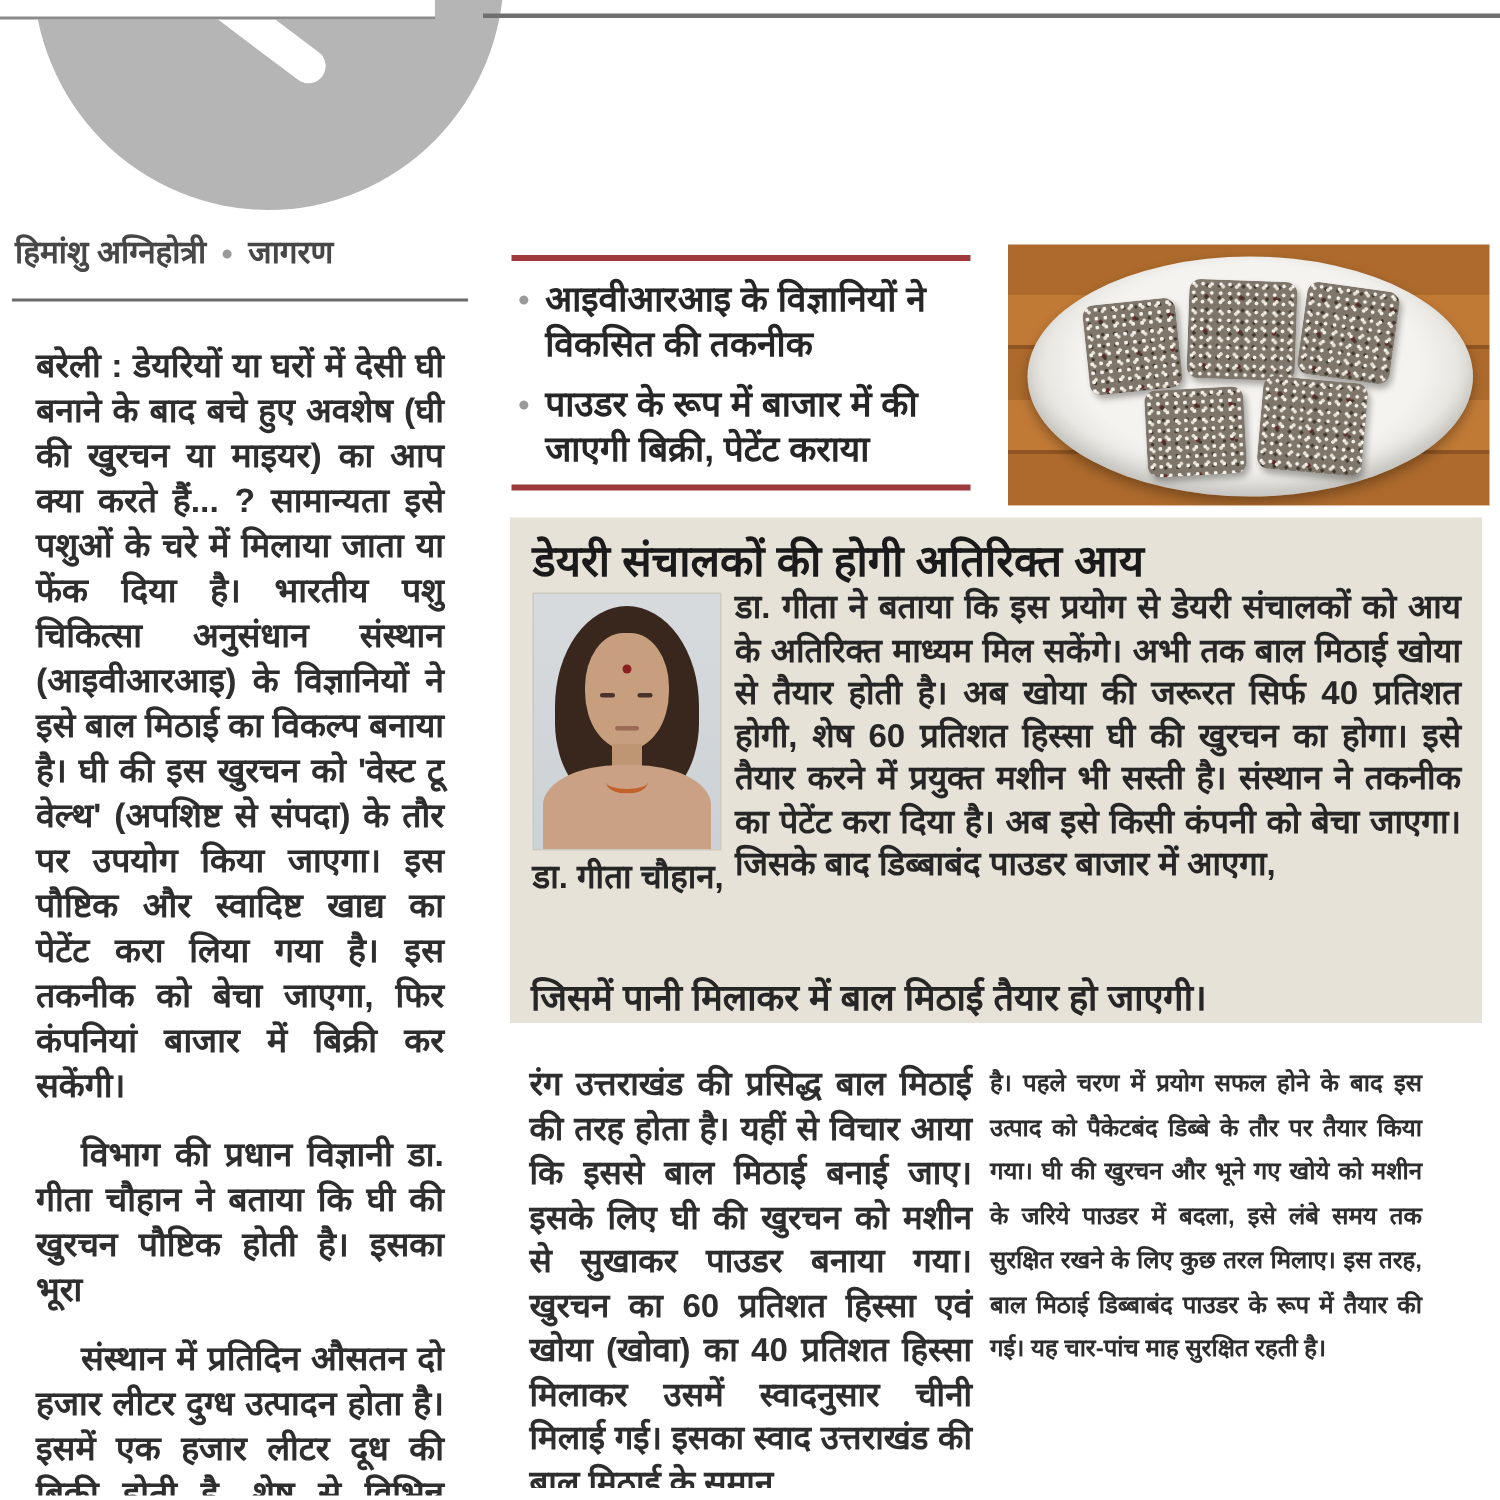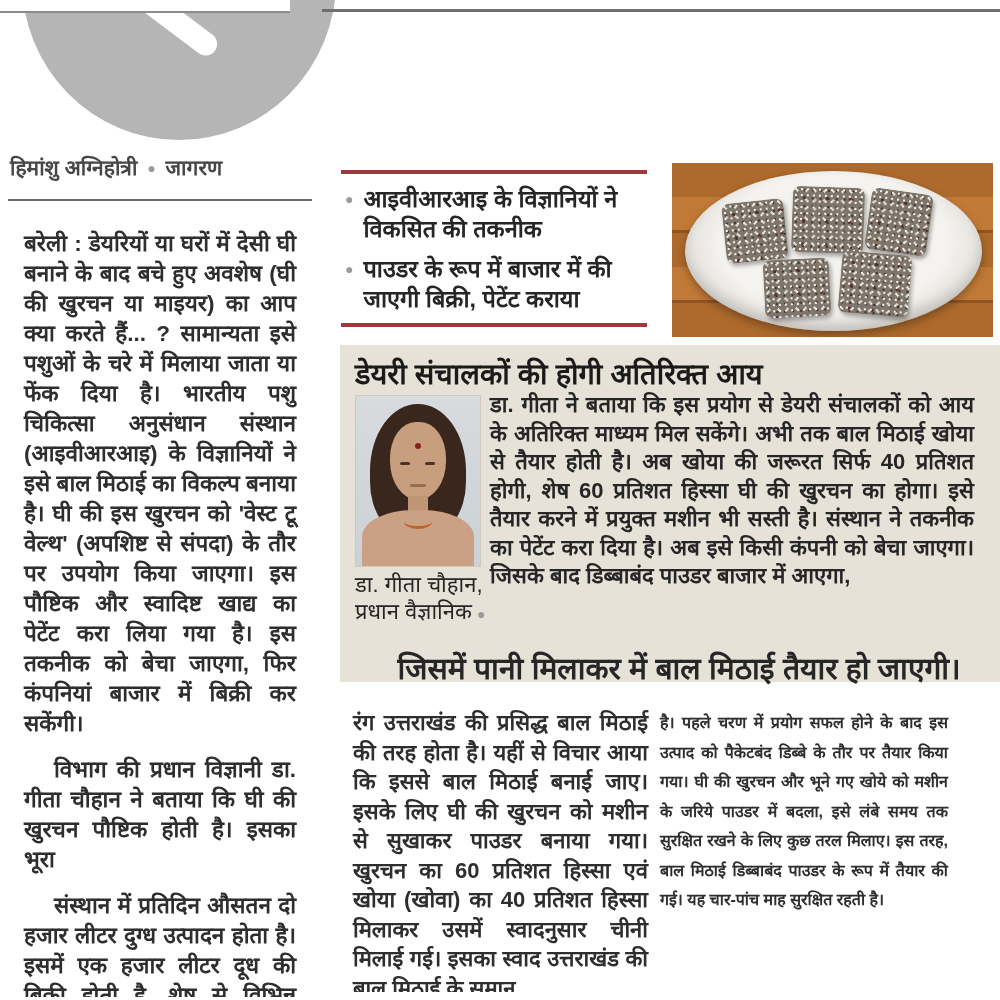--- a/index.html
+++ b/index.html
@@ -50,41 +50,41 @@
       radial-gradient(#3f362c 1px, transparent 1.3px),
       radial-gradient(#5b2b28 1.3px, transparent 1.7px);
     background-size:6px 6px, 9px 9px, 8px 8px, 23px 23px; }
   .cube1 { left:52px;  top:38px; width:62px; height:60px; transform:rotate(-6deg); }
   .cube2 { left:120px; top:24px; width:72px; height:66px; transform:rotate(2deg); }
   .cube3 { left:196px; top:28px; width:62px; height:62px; transform:rotate(8deg); }
   .cube4 { left:92px;  top:96px; width:66px; height:58px; transform:rotate(-3deg); }
   .cube5 { left:168px; top:90px; width:70px; height:62px; transform:rotate(5deg); }
 
   
-  .info-box { position:absolute; left:340px; top:345px; width:648px; height:337px; background:#e6e2d8;padding-left:12px; }
+  .info-box { position:absolute; left:340px; top:345px; width:648px; height:337px; background:#e6e2d8; }
   .info-heading { margin:0; position:absolute; left:15px; top:8px; width:620px;
     font-size:29px; font-weight:800; color:#1a1a1a; }
   .portrait { position:absolute; left:15px; top:50px; width:124px; height:170px;
     background:linear-gradient(#d7dbde,#ccd1d5); border:1px solid #cfc9bd; overflow:hidden; }
   .hair { position:absolute; left:14px; top:8px; width:96px; height:134px; background:#39261d; border-radius:50% 50% 42% 42%; }
   .face { position:absolute; left:34px; top:26px; width:56px; height:78px; background:#c79e7e; border-radius:46% 46% 50% 50%; }
   .bindi { position:absolute; left:59px; top:47px; width:6px; height:6px; background:#8a2020; border-radius:50%; }
   .eye { position:absolute; width:10px; height:3px; background:#4a332a; border-radius:2px; top:66px; }
   .eye.l { left:44px; } .eye.r { left:69px; }
   .mouth { position:absolute; left:54px; top:88px; width:16px; height:3px; background:#9c6a55; border-radius:2px; }
   .neck { position:absolute; left:52px; top:100px; width:20px; height:18px; background:#bf9674; }
   .shoulders { position:absolute; left:6px; top:114px; width:112px; height:58px; background:#caa184; border-radius:46% 46% 0 0; }
   .necklace { position:absolute; left:48px; top:118px; width:28px; height:12px; border-bottom:3px solid #c2622a; border-radius:50%; }
   .portrait-caption { position:absolute; left:15px; top:226px; width:190px;
-    font-size:22px; line-height:27px; font-weight:400; color:#262626; }
+    font-size:22px; line-height:27px; font-weight:700; color:#262626; }
   .caption-dot { color:#9a9a9a; font-size:14px; padding-left:5px; }
   .info-body { position:absolute; left:150px; top:46px; width:484px;
     font-size:22px; line-height:28.5px; font-weight:700; color:#262626; text-align:justify; }
-  .info-tail { position:absolute; left:24px; top:302px; width:630px;
-    font-size:30px; font-weight:700; color:#262626;text-align:center; }
+  .info-tail { position:absolute; left:14px; top:302px; width:630px;
+    font-size:24px; font-weight:700; color:#262626; }
 
   .col-mid-bottom { position:absolute; left:337px; top:692px; width:327px; height:300px;
     font-size:22px; line-height:29.5px; overflow:hidden; }
   .col-right-bottom { position:absolute; left:644px; top:692px; width:320px; height:300px;
     font-size:16px; line-height:29.5px; overflow:hidden; }
 </style>
 </head>
 <body>
 
 <div class="page">
@@ -138,21 +138,20 @@
       <div class="eye l"></div>
       <div class="eye r"></div>
       <div class="mouth"></div>
       <div class="neck"></div>
       <div class="shoulders"></div>
       <div class="necklace"></div>
     </div>
 
     <div class="portrait-caption">
       <div>डा. गीता चौहान,</div>
-      <div><span>प्रधान वैज्ञानिक</span><span class="caption-dot">●</span></div>
     </div>
 
     <div class="info-body">डा. गीता ने बताया कि इस प्रयोग से डेयरी संचालकों को आय के अतिरिक्त माध्यम मिल सकेंगे। अभी तक बाल मिठाई खोया से तैयार होती है। अब खोया की जरूरत सिर्फ 40 प्रतिशत होगी, शेष 60 प्रतिशत हिस्सा घी की खुरचन का होगा। इसे तैयार करने में प्रयुक्त मशीन भी सस्ती है। संस्थान ने तकनीक का पेटेंट करा दिया है। अब इसे किसी कंपनी को बेचा जाएगा। जिसके बाद डिब्बाबंद पाउडर बाजार में आएगा,</div>
     <div class="info-tail">जिसमें पानी मिलाकर  में बाल मिठाई तैयार हो जाएगी।</div>
   </div>
 
   <div class="col col-mid-bottom">
     <p>रंग उत्तराखंड की प्रसिद्ध बाल मिठाई की तरह होता है। यहीं से विचार आया कि इससे बाल मिठाई बनाई जाए। इसके लिए घी की खुरचन को मशीन से सुखाकर पाउडर बनाया गया। खुरचन का 60 प्रतिशत हिस्सा एवं खोया (खोवा) का 40 प्रतिशत हिस्सा मिलाकर उसमें स्वादनुसार चीनी मिलाई गई। इसका स्वाद उत्तराखंड की बाल मिठाई के समान</p>
   </div>
 

